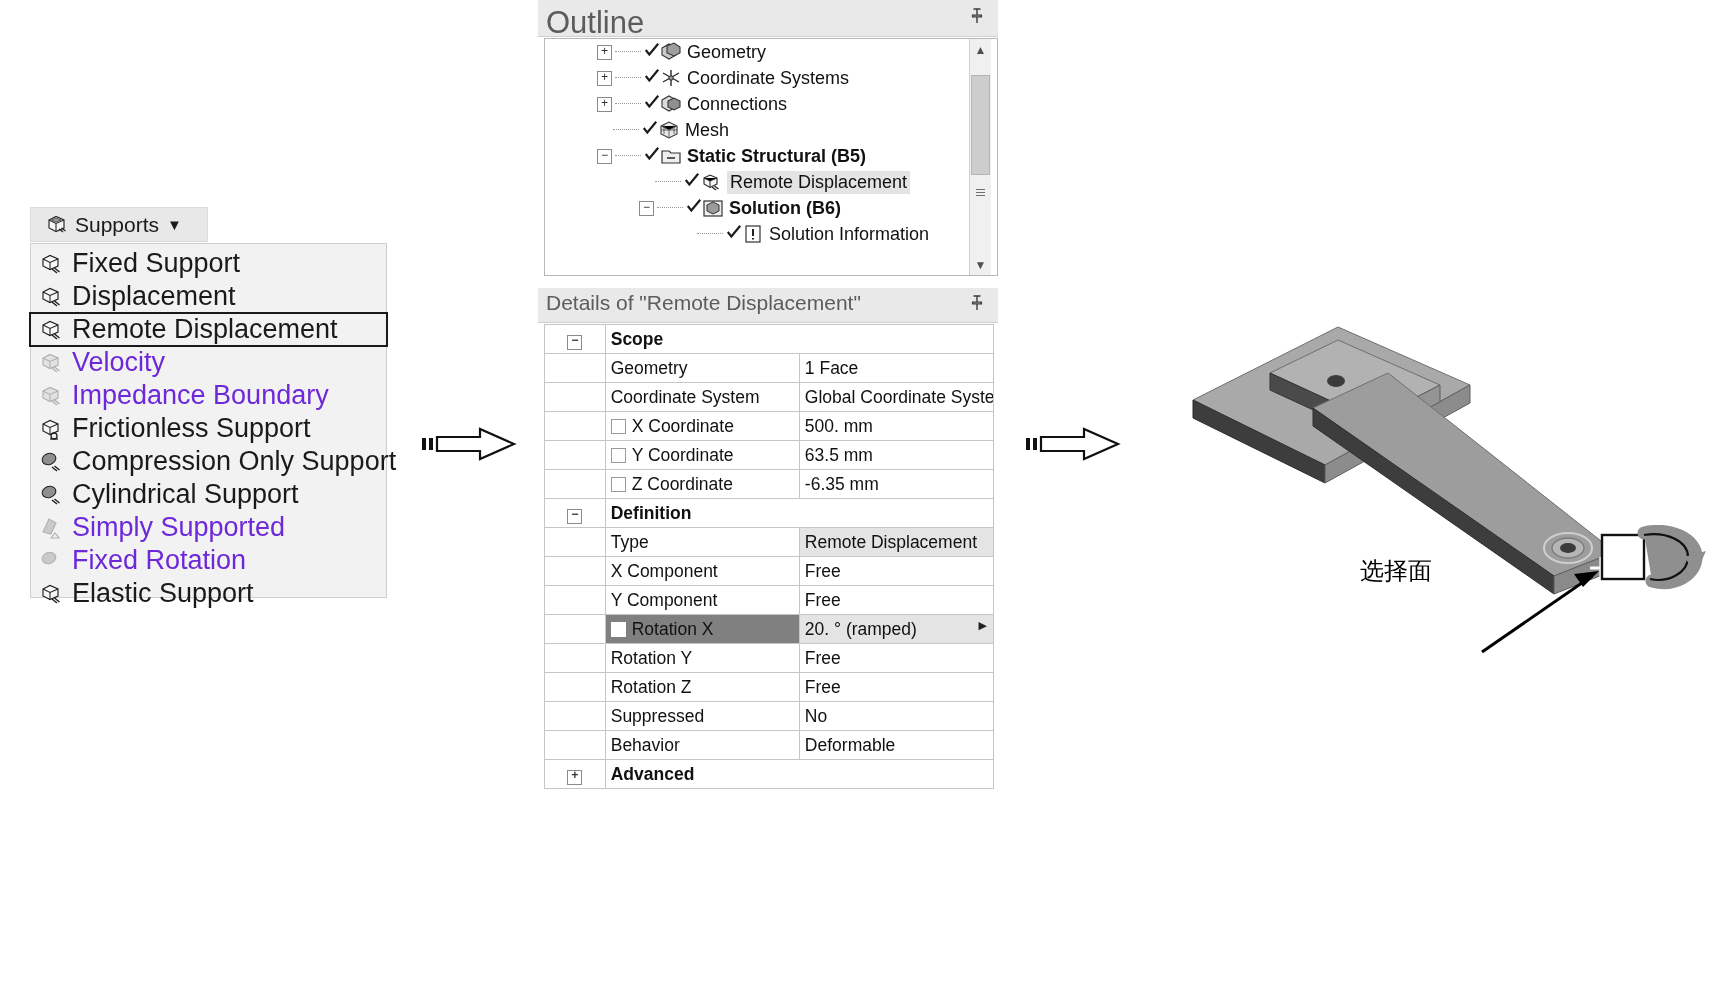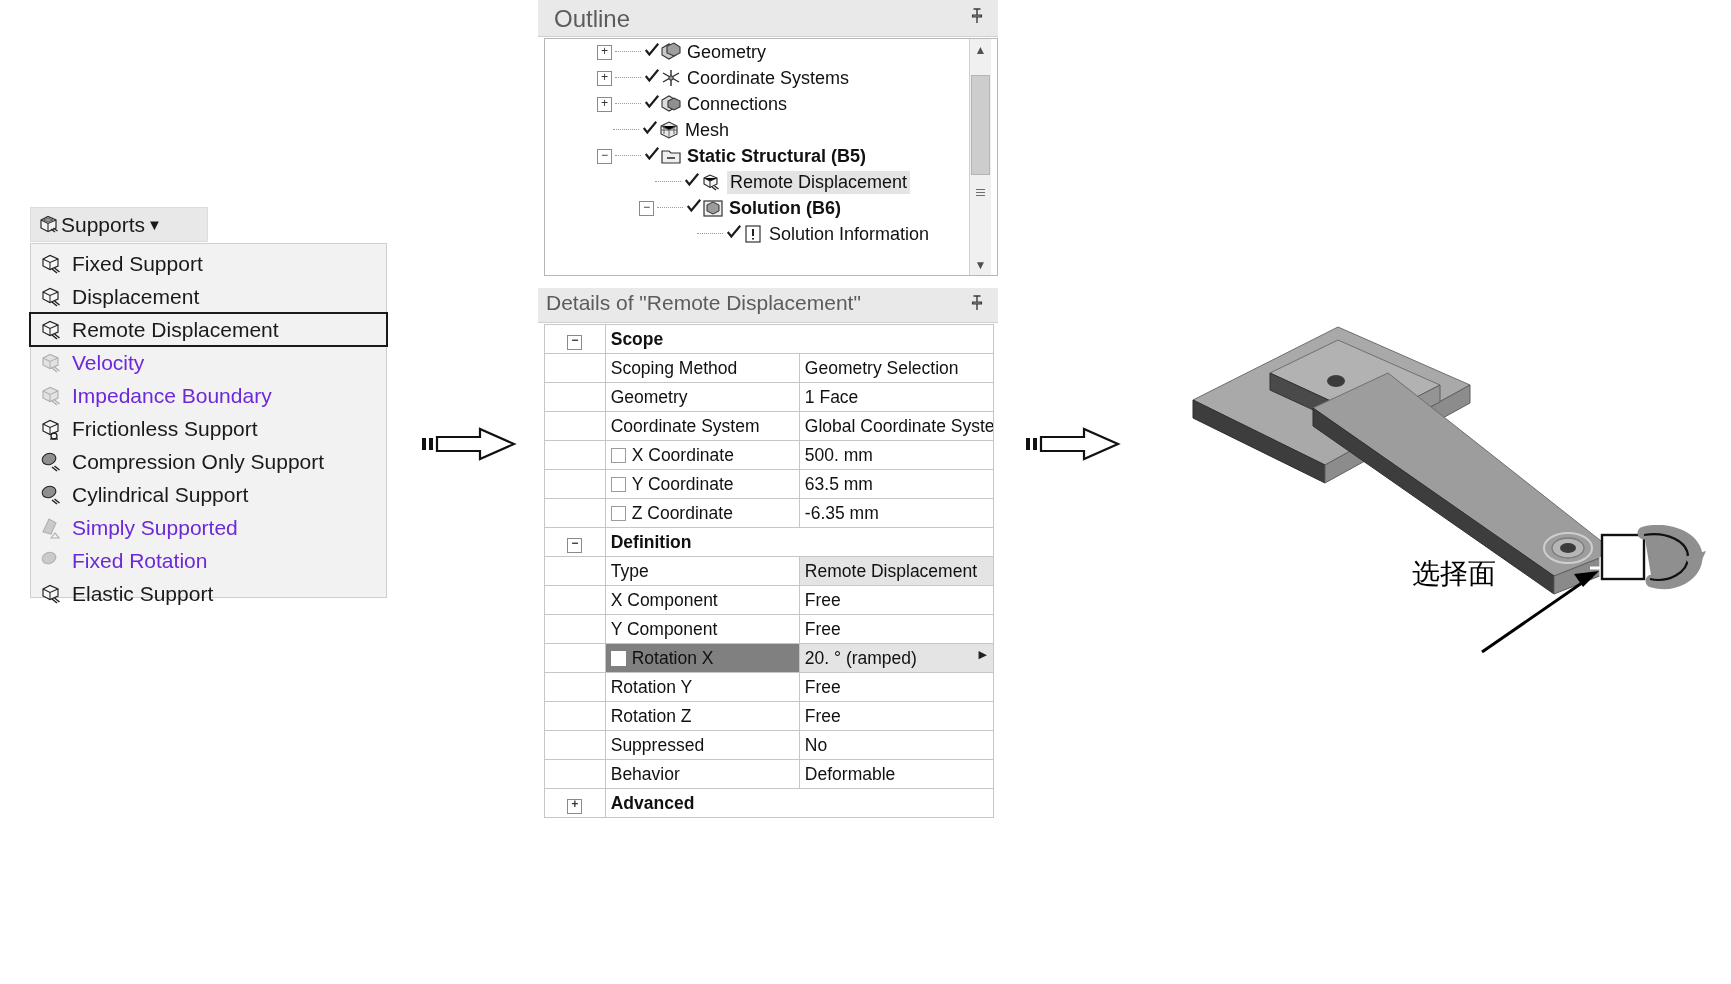--- a/index.html
+++ b/index.html
@@ -3,55 +3,55 @@
 <meta charset="utf-8">
 <style>
   html,body{margin:0;padding:0;background:#ffffff;}
   body{width:1731px;height:984px;position:relative;font-family:"Liberation Sans",sans-serif;-webkit-font-smoothing:antialiased;}
   .stage{position:absolute;left:0;top:0;width:1731px;height:984px;overflow:hidden;}
 
   
   #supports-button{
     position:absolute;left:30px;top:207px;width:178px;height:35px;
     background:#e8e8e8;border:1px solid #dcdcdc;
-    display:flex;align-items:center;padding-left:6px;box-sizing:border-box;
+    display:flex;align-items:center;gap:6px;padding-left:14px;box-sizing:border-box;
   }
   #supports-button .btn-label{font-size:21px;color:#1a1a1a;}
   #supports-button .caret{font-size:15px;color:#1a1a1a;margin-left:2px;}
 
   
   #supports-menu{
     position:absolute;left:30px;top:243px;width:357px;height:355px;
     background:#f2f2f2;border:1px solid #cfcfcf;box-sizing:border-box;
     padding-top:3px;
   }
   .menu-item{
     height:33px;display:flex;align-items:center;gap:9px;padding-left:8px;
     box-sizing:border-box;position:relative;
   }
-  .menu-item .mi-label{font-size:21px;color:#1a1a1a;white-space:nowrap;}
+  .menu-item .mi-label{font-size:27px;color:#1a1a1a;white-space:nowrap;}
   .menu-item.disabled .mi-label{color:#6d28d9;}
   .menu-item.selected{
     outline:2px solid #1a1a1a;outline-offset:-1px;background:#f2f2f2;
     width:357px;margin-left:-1px;padding-left:9px;
   }
 
   
   .ico{width:24px;height:24px;flex:0 0 24px;display:block;}
 
   
   #outline-panel{
     position:absolute;left:538px;top:0px;width:460px;height:278px;
     box-sizing:border-box;
   }
   #outline-title{
     position:absolute;left:0;top:0;width:460px;height:36px;background:#e9e9e9;
     border-bottom:1px solid #d0d0d0;
   }
-  #outline-title .t{position:absolute;left:16px;top:5px;font-size:24px;color:#5c5c5c;}
+  #outline-title .t{position:absolute;left:8px;top:5px;font-size:31px;color:#5c5c5c;}
   #outline-title .pin{position:absolute;right:14px;top:7px;font-size:19px;color:#3a3a3a;}
   #outline-body{
     position:absolute;left:6px;top:38px;width:454px;height:238px;
     background:#ffffff;border:1px solid #b7b7b7;box-sizing:border-box;overflow:hidden;
   }
   .tree-row{height:26px;display:flex;align-items:center;font-size:18px;color:#111;white-space:nowrap;}
   .tree-row .lbl{margin-left:5px;}
   .tree-row.bold .lbl{font-weight:bold;}
   .tree-row .hl{background:#e4e4e4;padding:1px 3px;}
   .expander{
@@ -112,21 +112,21 @@
 
   
   .tarrow{position:absolute;}
   .tarrow svg{display:block;}
 
   
   #model-area{position:absolute;left:1150px;top:280px;width:560px;height:380px;}
   #model-area svg{display:block;}
 
   #select-face-label{
-    position:absolute;left:1412px;top:555px;font-size:28px;color:#000;
+    position:absolute;left:1360px;top:555px;font-size:24px;color:#000;
     font-family:"DejaVu Sans","Liberation Sans",sans-serif;white-space:nowrap;
   }
   #rotate-cursor{position:absolute;left:1600px;top:525px;width:110px;height:70px;}
 </style>
 </head>
 <body>
 
 <div class="stage">
 
   <div id="supports-button">
@@ -397,25 +397,20 @@
       </span>
     </div>
     <table id="details-table">
         <tbody>
           <tr class="group">
             <td class="col-exp"><span class="exp-box">−</span></td>
             <td class="col-name" colspan="2">Scope</td>
           </tr>
           <tr>
             <td class="col-exp"></td>
-            <td class="col-name"><span>Scoping Method</span></td>
-            <td class="col-val"><span>Geometry Selection</span></td>
-          </tr>
-          <tr>
-            <td class="col-exp"></td>
             <td class="col-name"><span>Geometry</span></td>
             <td class="col-val"><span>1 Face</span></td>
           </tr>
           <tr>
             <td class="col-exp"></td>
             <td class="col-name"><span>Coordinate System</span></td>
             <td class="col-val"><span>Global Coordinate System</span></td>
           </tr>
           <tr>
             <td class="col-exp"></td>

